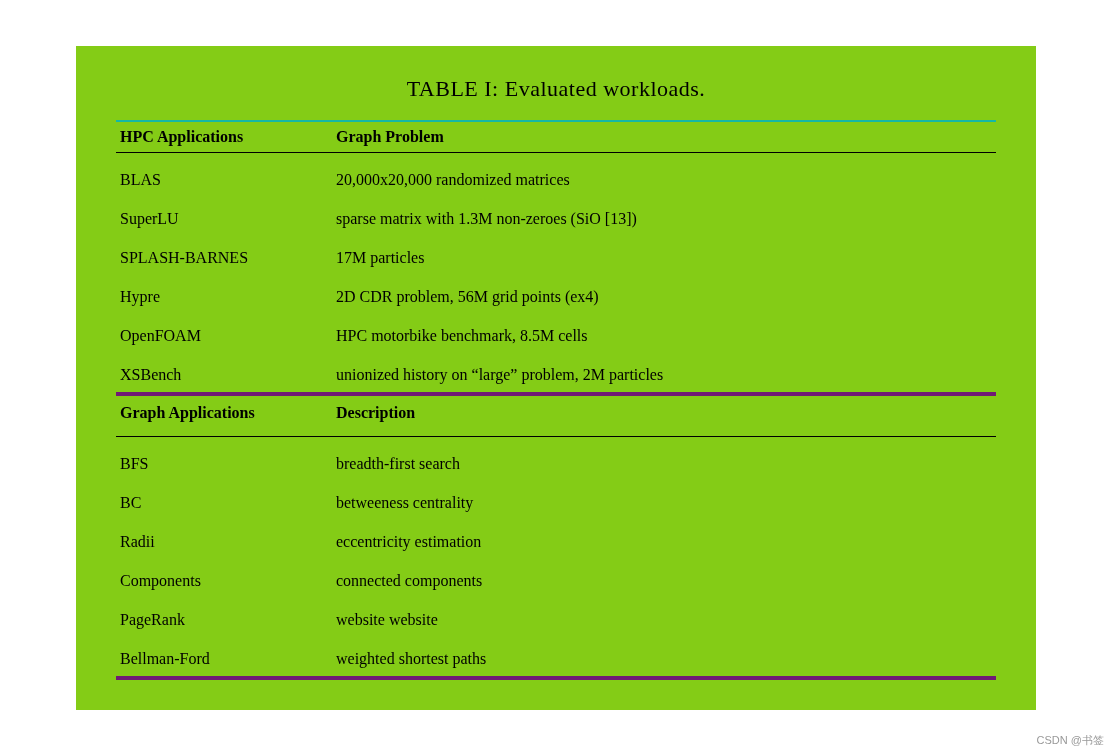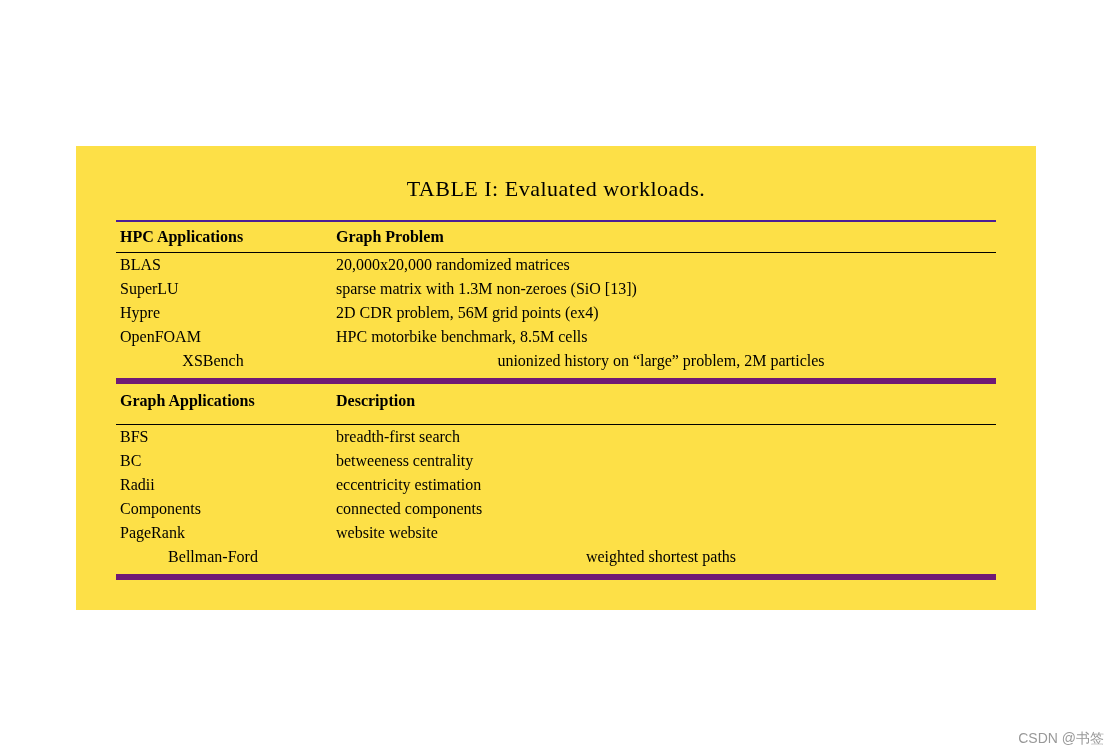--- a/index.html
+++ b/index.html
@@ -14,21 +14,21 @@
       display: flex;
       justify-content: center;
       align-items: center;
       width: 1112px;
       min-height: 756px;
       padding: 20px;
     }
 
     .page-container {
       width: 960px;
-      background: #fde047;
+      background: #84cc16;
       padding: 30px 40px;
     }
 
     .table-title {
       text-align: center;
       font-size: 22px;
       font-weight: normal;
       letter-spacing: 0.5px;
       margin-bottom: 18px;
       font-family: "Times New Roman", Times, serif;
@@ -37,62 +37,61 @@
     table {
       width: 100%;
       border-collapse: collapse;
       font-size: 16px;
       font-family: "Times New Roman", Times, serif;
     }
 
     .header-row td {
       font-weight: bold;
       padding: 6px 10px 6px 0;
-      border-top: 2px solid #4c1d95;
+      border-top: 2px solid #14b8a6;
       border-bottom: 1.5px solid #000;
       margin-left: 44px;
     }
 
     .section-header-row td {
       font-weight: bold;
       padding: 8px 10px 14px 0;
       border-top: 2px solid #000;
       border-bottom: 1.5px solid #000;
     }
 
     .data-row td {
-      padding: 3px 10px 3px 0;
+      padding: 18px 10px 3px 0;
       vertical-align: top;
     }
 
     .last-row td {
       padding-bottom: 8px;
-      border-bottom: 6px solid #701a75;
-      text-align: center;
+      border-bottom: 4px solid #701a75;
     }
 
     .col-app {
       width: 200px;
       padding-left: 4px !important;
     }
 
     .col-desc {
       padding-left: 20px !important;
     }
 
     sup {
       font-size: 11px;
       vertical-align: super;
     }
 
     .watermark {
       position: fixed;
       bottom: 8px;
       right: 8px;
-      font-size: 14px;
+      font-size: 11px;
       color: #999;
       font-family: Arial, sans-serif;
     }
   </style>
 </head>
 <body>
 
 <div class="page-container">
   <div class="table-title">TABLE I: Evaluated workloads.</div>
 
@@ -103,20 +102,24 @@
       <td class="col-app">HPC Applications</td>
       <td class="col-desc">Graph Problem</td>
     </tr>
     <tr class="data-row">
       <td class="col-app">BLAS</td>
       <td class="col-desc">20,000x20,000 randomized matrices</td>
     </tr>
     <tr class="data-row">
       <td class="col-app">SuperLU</td>
       <td class="col-desc">sparse matrix with 1.3M non-zeroes (SiO [13])</td>
+    </tr>
+    <tr class="data-row">
+      <td class="col-app">SPLASH-BARNES</td>
+      <td class="col-desc">17M particles</td>
     </tr>
     <tr class="data-row">
       <td class="col-app">Hypre</td>
       <td class="col-desc">2D CDR problem, 56M grid points (ex4)</td>
     </tr>
     <tr class="data-row">
       <td class="col-app">OpenFOAM</td>
       <td class="col-desc">HPC motorbike benchmark, 8.5M cells</td>
     </tr>
     <tr class="data-row last-row">

